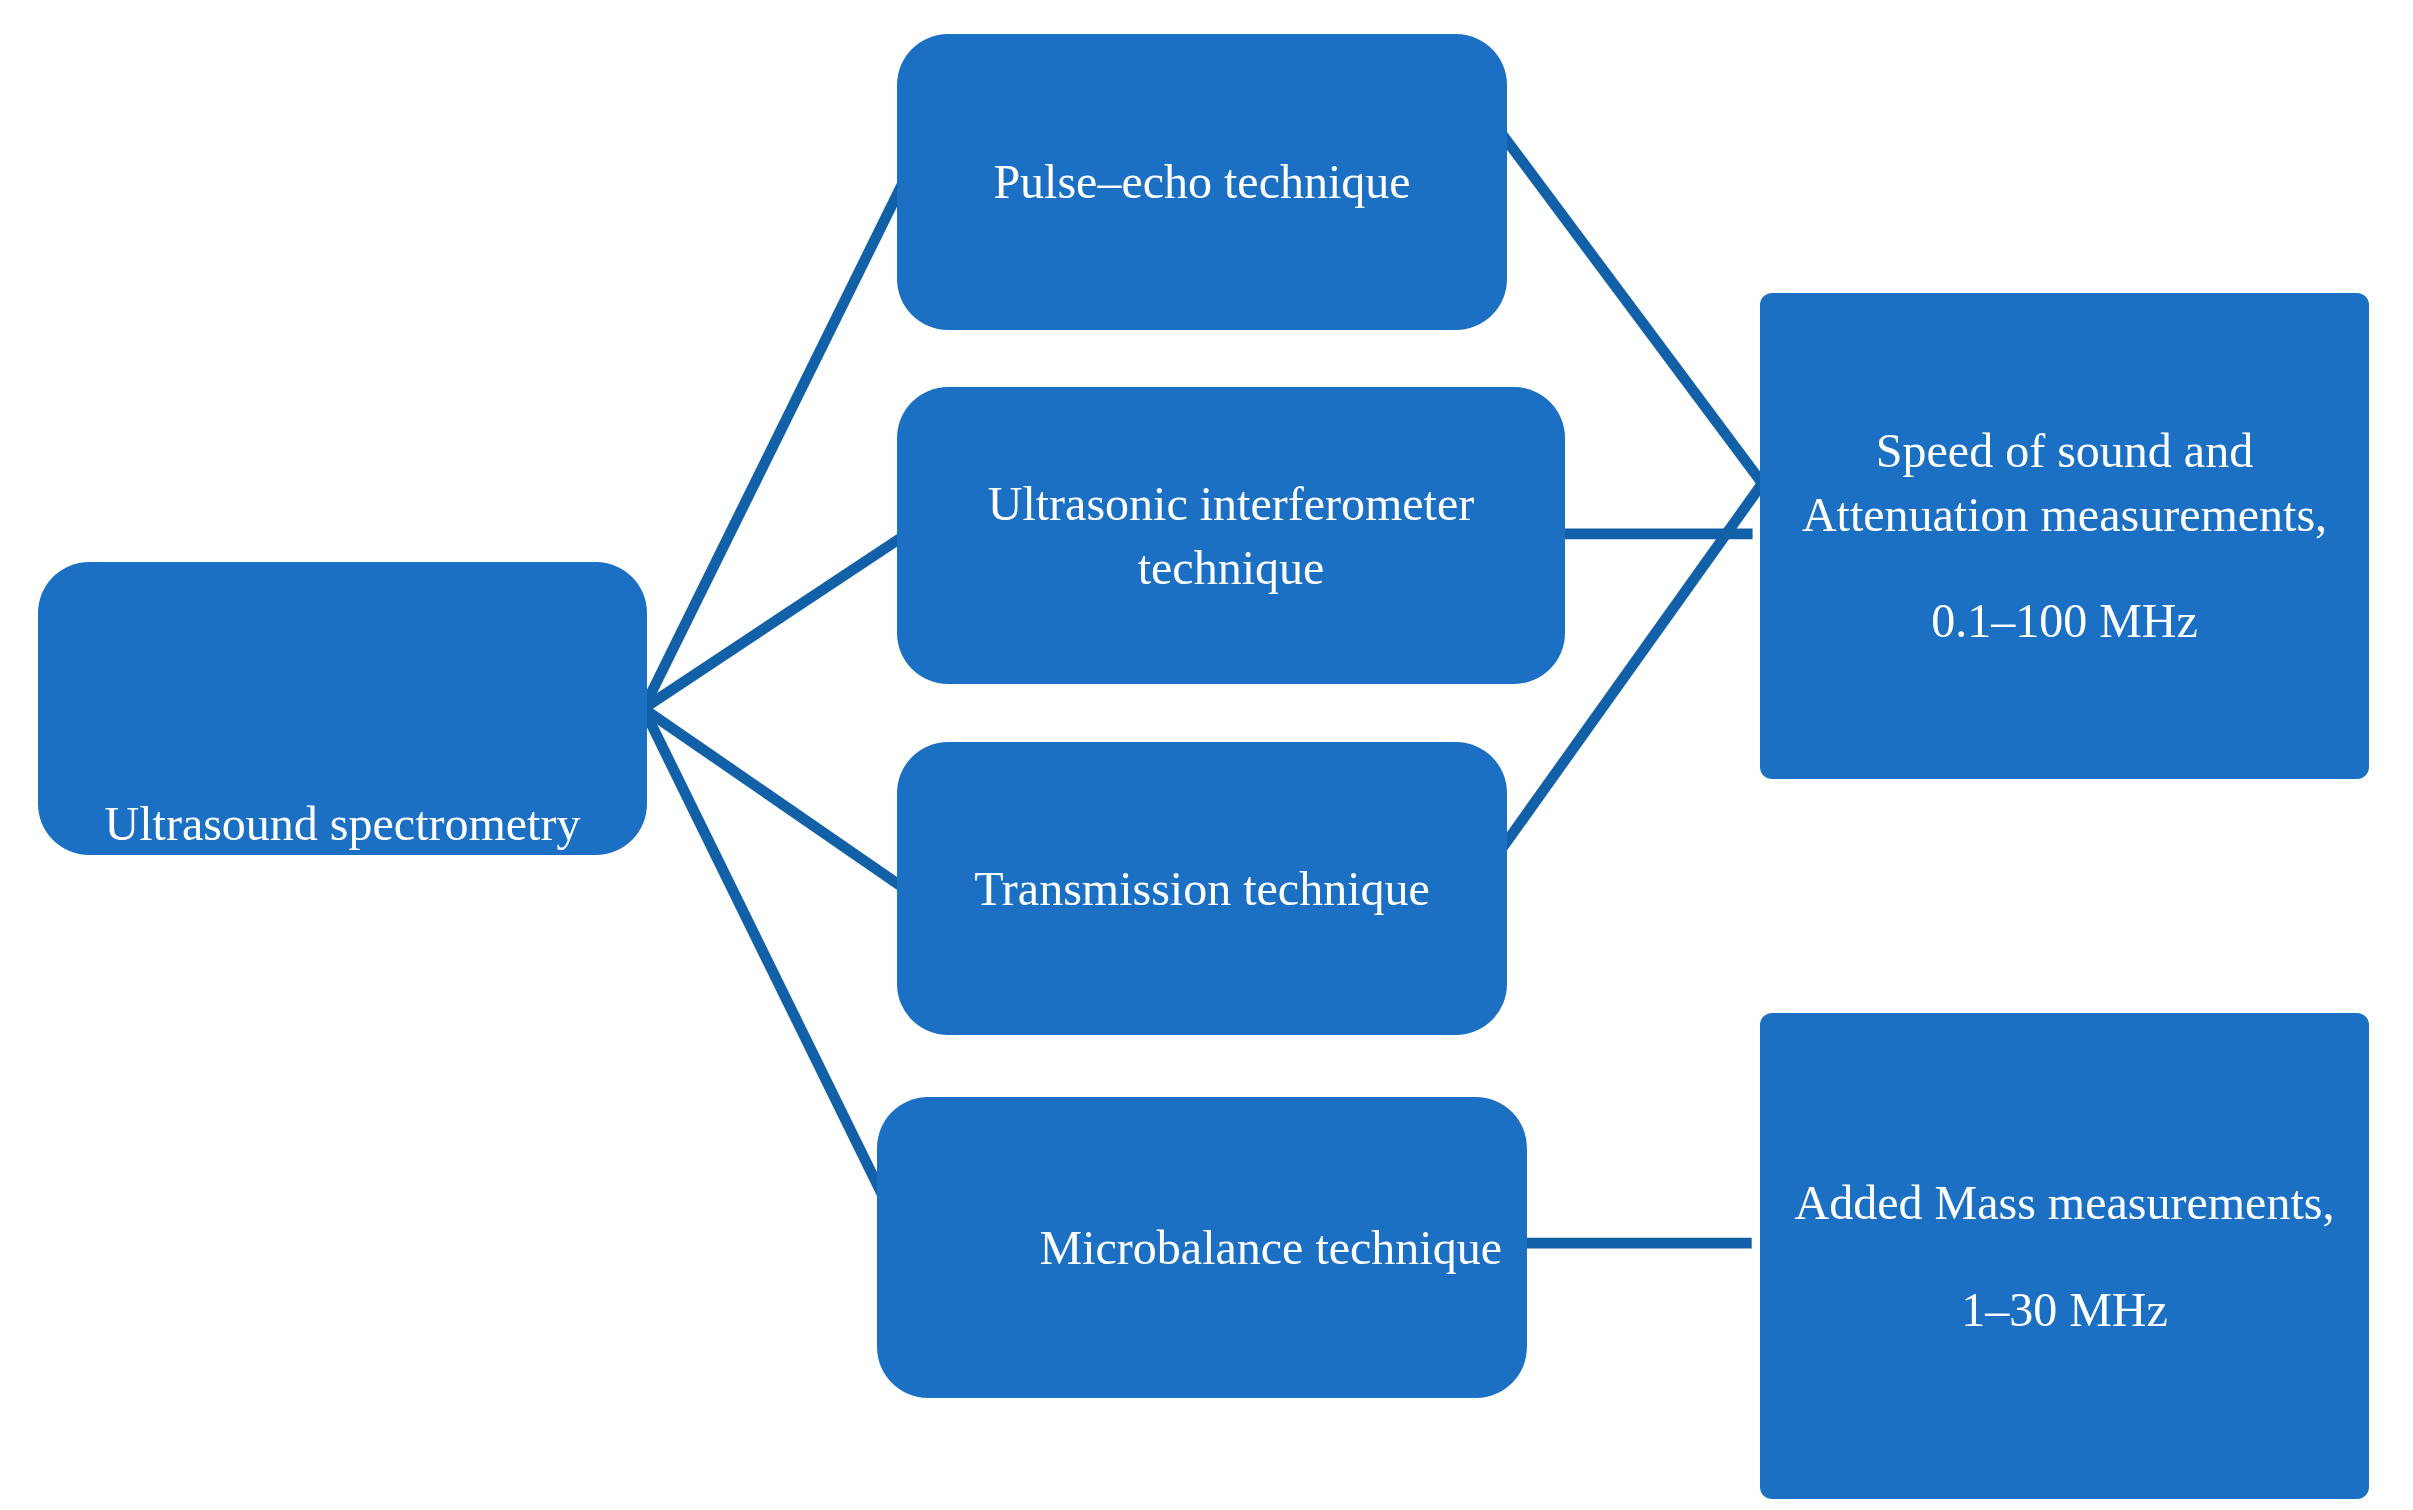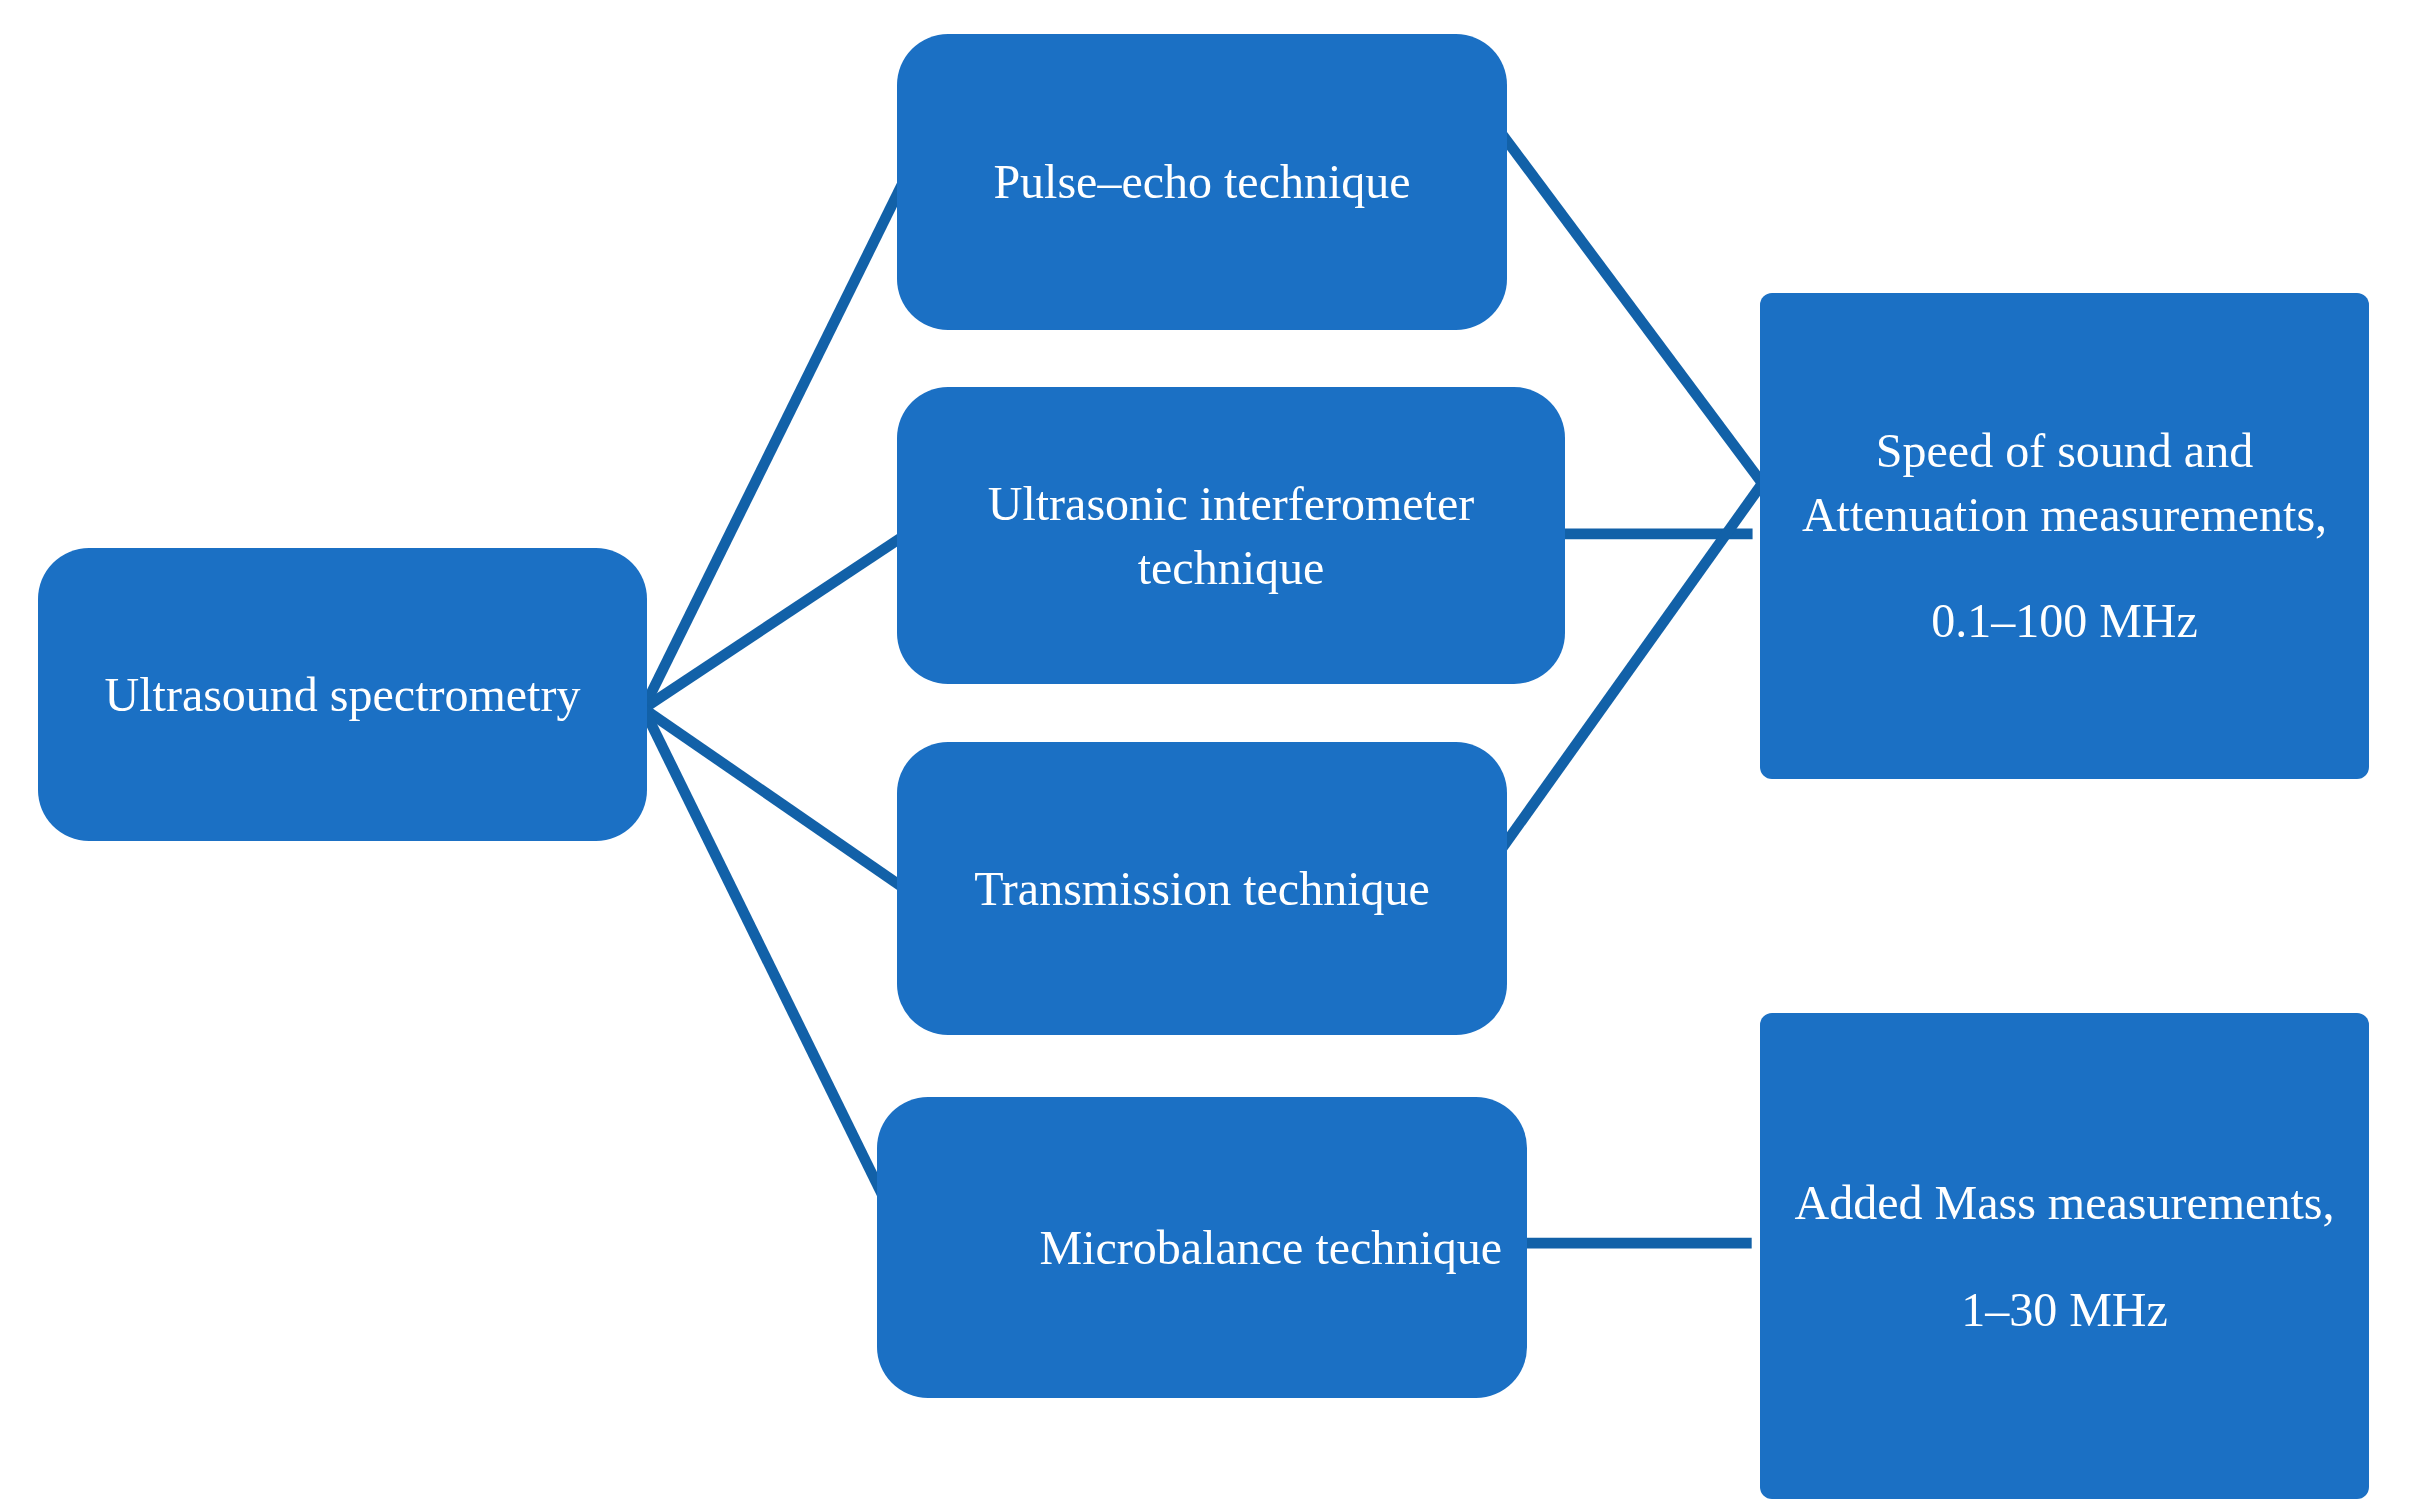--- a/index.html
+++ b/index.html
@@ -43,21 +43,21 @@
     justify-content: center;
     text-align: center;
     font-size: 48px;
     line-height: 1.32;
     padding: 0 25px;
   }
   .node .label { display: block; width: 100%; }
   .node.out { border-radius: 12px; }
   .node.out .range { display: block; width: 100%; margin-top: 43px; }
 
-  .root-box { left: 38px;   top: 548px;  width: 609px; height: 293px; }
+  .root-box { left: 38px;   top: 562px;  width: 609px; height: 293px; justify-content: flex-end; }
   .t1       { left: 897px; top: 34px;   width: 610px; height: 296px; }
   .t2       { left: 897px; top: 377px;  width: 668px; height: 297px; margin-top: 10px; }
   .t3       { left: 897px; top: 742px;  width: 610px; height: 293px; }
   .t4       { left: 877px; top: 1097px; width: 650px; height: 301px; text-align: right; }
   .o1       { left: 1760px; top: 293px;  width: 609px; height: 486px; }
   .o2       { left: 1760px; top: 1013px; width: 609px; height: 486px; }
 </style>
 </head>
 <body>
 

